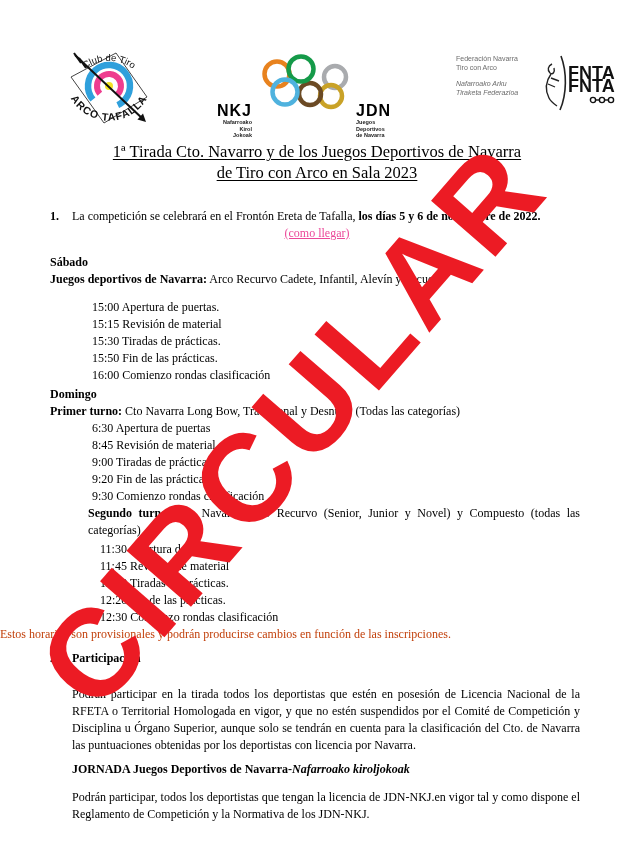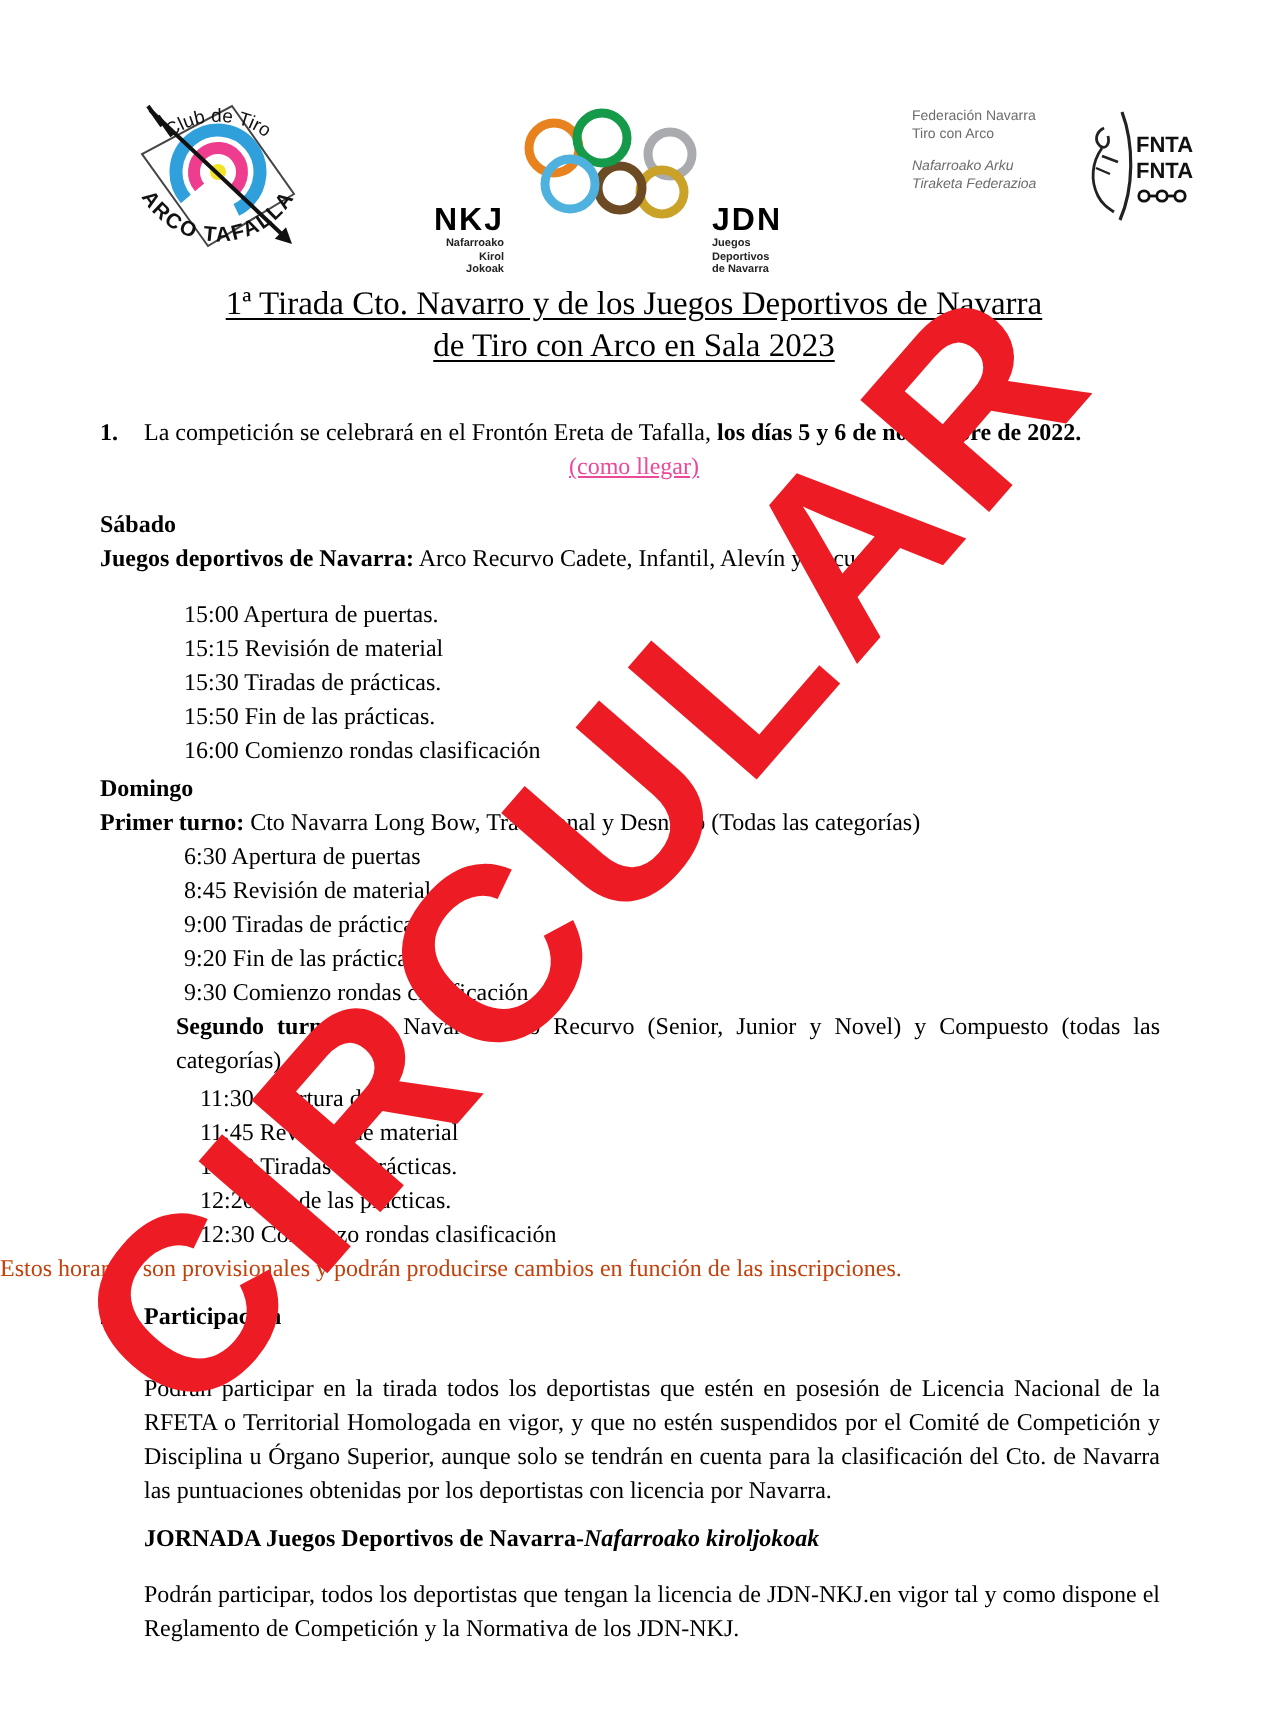--- a/index.html
+++ b/index.html
@@ -9,21 +9,21 @@
   
   .club-logo{left:54px;top:40px;}
   .nkj{left:200px;top:64px;width:52px;text-align:right;font-family:"Liberation Sans",sans-serif;}
   .nkj-abbr,.jdn-abbr{font-weight:bold;font-size:16px;letter-spacing:1px;line-height:16px;margin-top:39px;}
   .nkj-sub,.jdn-sub{font-weight:bold;font-size:5.5px;line-height:6.5px;color:#222;}
   .rings{left:254px;top:54px;}
   .jdn{left:356px;top:64px;width:60px;text-align:left;font-family:"Liberation Sans",sans-serif;}
   .fnta{left:456px;top:54px;display:flex;align-items:flex-start;font-family:"Liberation Sans",sans-serif;}
   .fnta-text{width:82px;font-size:7px;line-height:9px;color:#6b6b6b;}
   .fnta-basque{font-style:italic;margin-top:7px;}
-  .fnta-abbr{font-weight:bold;font-size:11px;line-height:13px;color:#111;margin-top:13px;}
+  .fnta-abbr{font-weight:bold;font-size:18px;line-height:13px;color:#111;margin-top:13px;text-align:right;}
   .archer{margin:0 1px;}
   
   .doc-title{left:0;right:0;top:141px;text-align:center;font-size:16.5px;line-height:21px;}
   .doc-title span{display:block;text-decoration:underline;text-underline-offset:2px;}
   .item1{left:50px;top:208px;white-space:nowrap;line-height:17px;}
   .num{display:inline-block;width:22px;font-weight:bold;}
   .b{font-weight:bold;}
   .link-line{left:0;right:0;top:225px;text-align:center;line-height:17px;}
   .link{color:#ec4899;text-decoration:underline;cursor:pointer;}
   .sat-block{left:50px;top:254px;line-height:16.5px;}

